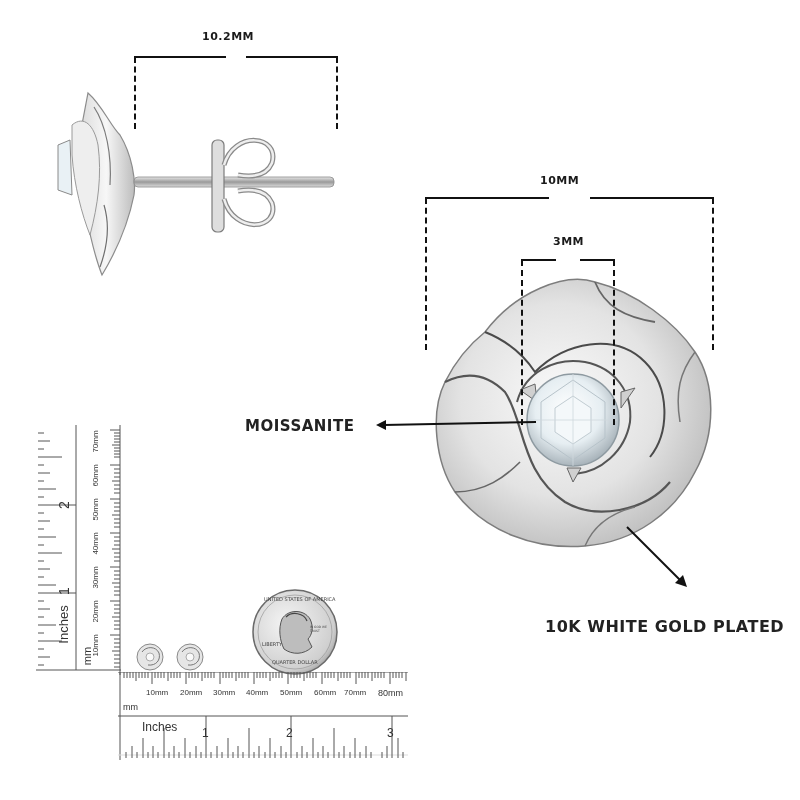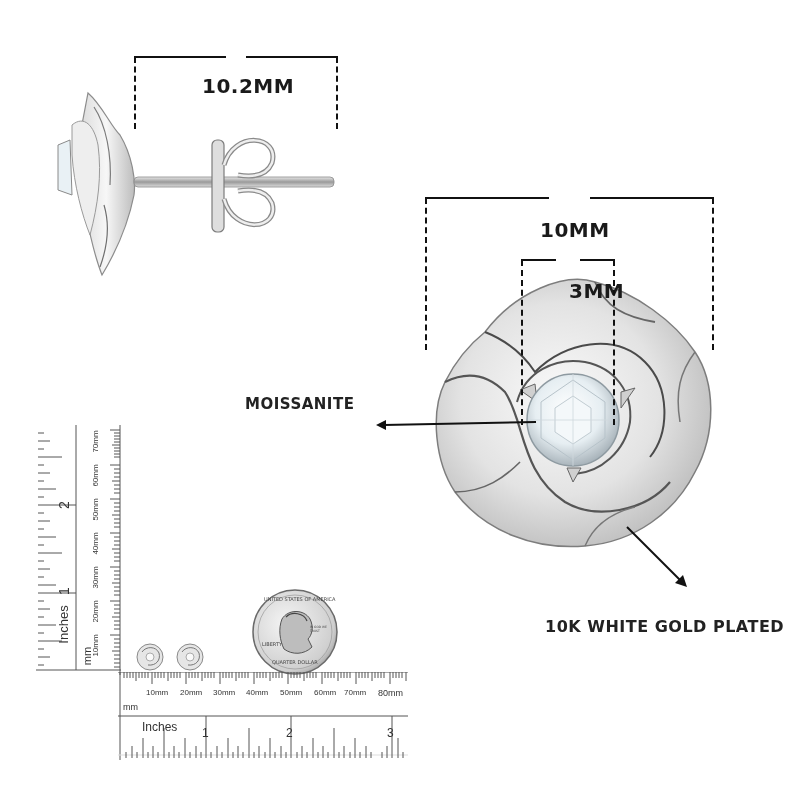--- a/index.html
+++ b/index.html
@@ -1,18 +1,18 @@
 <!DOCTYPE html>
 <html><head>
 <meta charset="utf-8">
 <style>
   html,body{margin:0;padding:0;background:#fff;}
   body{width:800px;height:800px;position:relative;overflow:hidden;font-family:"DejaVu Sans","Liberation Sans",sans-serif;color:#222;}
   .abs{position:absolute;}
-  .dim-label{font-weight:bold;font-size:20px;letter-spacing:0.5px;color:#1a1a1a;margin-top:44px;}
+  .dim-label{font-weight:bold;font-size:11px;letter-spacing:0.5px;color:#1a1a1a;}
   .hline{position:absolute;height:2px;background:#111;}
   .vdash{position:absolute;width:0;border-left:2px dashed #111;}
   .callout{font-weight:bold;font-size:15px;color:#222;letter-spacing:0.5px;}
   .ruler-text{font-family:"Liberation Sans",sans-serif;color:#333;}
   svg{display:block;}
 </style>
 </head>
 <body>
 
 <div class="abs dim-label" style="left:202px;top:30px;">10.2MM</div>
@@ -90,27 +90,27 @@
     <path d="M142,206 L156,206 L148,220 Z" fill="#d0d0d0" stroke="#666" stroke-width="1"></path>
 
     <circle cx="148" cy="158" r="46" fill="url(#gem)" stroke="#8e9aa1" stroke-width="1.5"></circle>
     <polygon points="148,118 180,140 180,176 148,198 116,176 116,140" fill="none" stroke="#b7c3ca" stroke-width="1"></polygon>
     <polygon points="148,134 166,146 166,170 148,182 130,170 130,146" fill="#f4f8fa" stroke="#c1ccd2" stroke-width="1"></polygon>
     <line x1="148" y1="112" x2="148" y2="204" stroke="#cfd8dd" stroke-width="0.8"></line>
     <line x1="104" y1="158" x2="192" y2="158" stroke="#cfd8dd" stroke-width="0.8"></line>
   </svg>
 </div>
 
-<div class="abs dim-label" style="left:569px;top:235px;">3MM</div>
+<div class="abs dim-label" style="left:553px;top:235px;">3MM</div>
 <div class="hline" style="left:521px;top:259px;width:35px;"></div>
 <div class="hline" style="left:580px;top:259px;width:35px;"></div>
 <div class="vdash" style="left:521px;top:260px;height:165px;"></div>
 <div class="vdash" style="left:613px;top:260px;height:165px;"></div>
 
-<div class="abs callout" style="left:245px;top:395px;">MOISSANITE</div>
+<div class="abs callout" style="left:245px;top:417px;">MOISSANITE</div>
 <div class="abs" style="left:376px;top:417px;">
   <svg width="160" height="16" viewBox="0 0 160 16">
     <line x1="8" y1="8" x2="160" y2="5" stroke="#111" stroke-width="2"></line>
     <polygon points="0,8 10,3 10,13" fill="#111"></polygon>
   </svg>
 </div>
 
 <div class="abs" style="left:625px;top:525px;">
   <svg width="70" height="70" viewBox="0 0 70 70">
     <line x1="2" y1="2" x2="56" y2="56" stroke="#111" stroke-width="2"></line>

